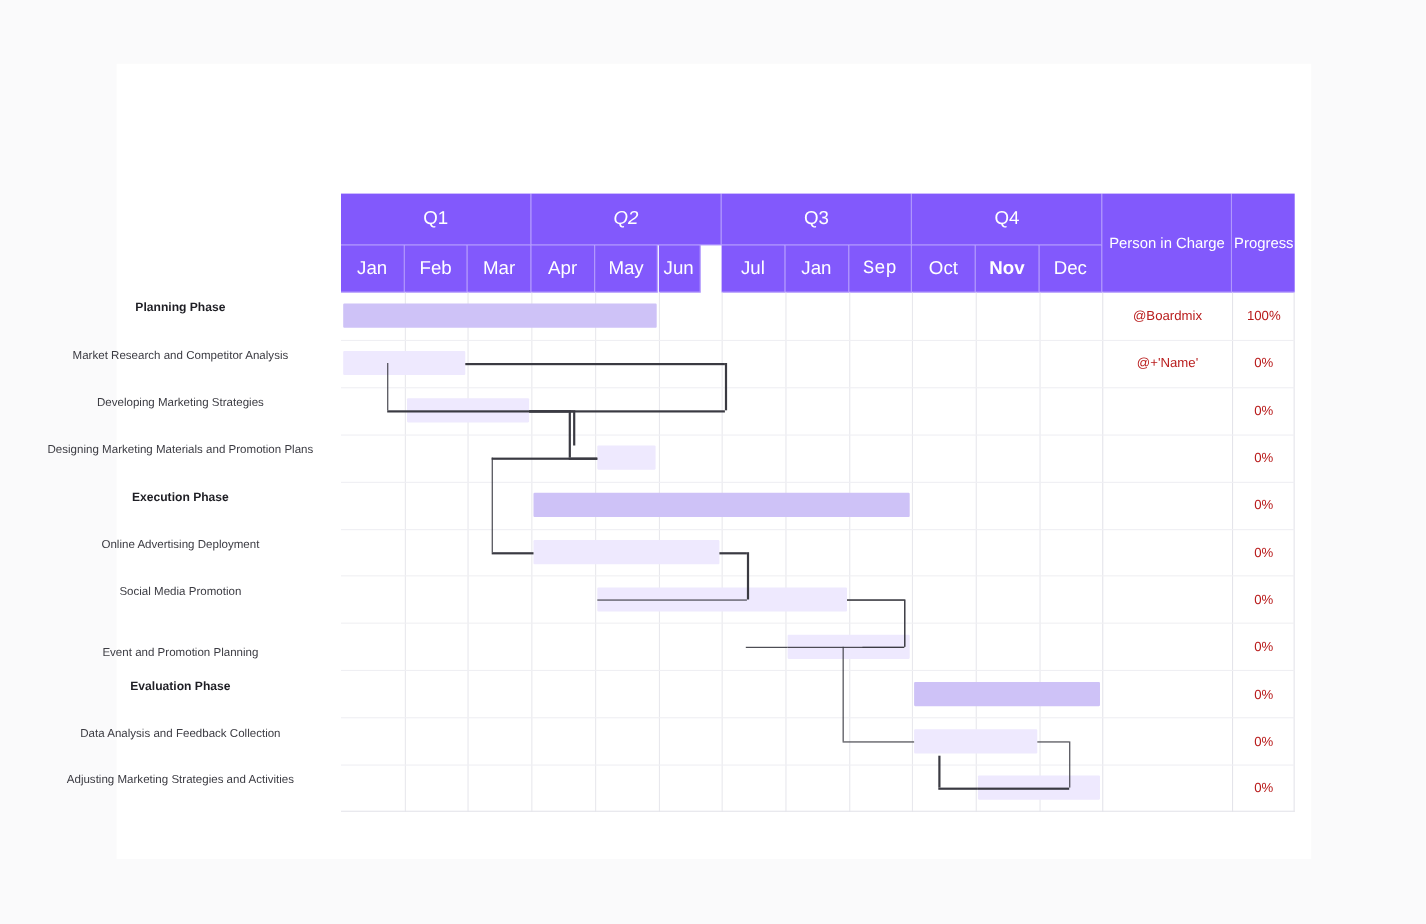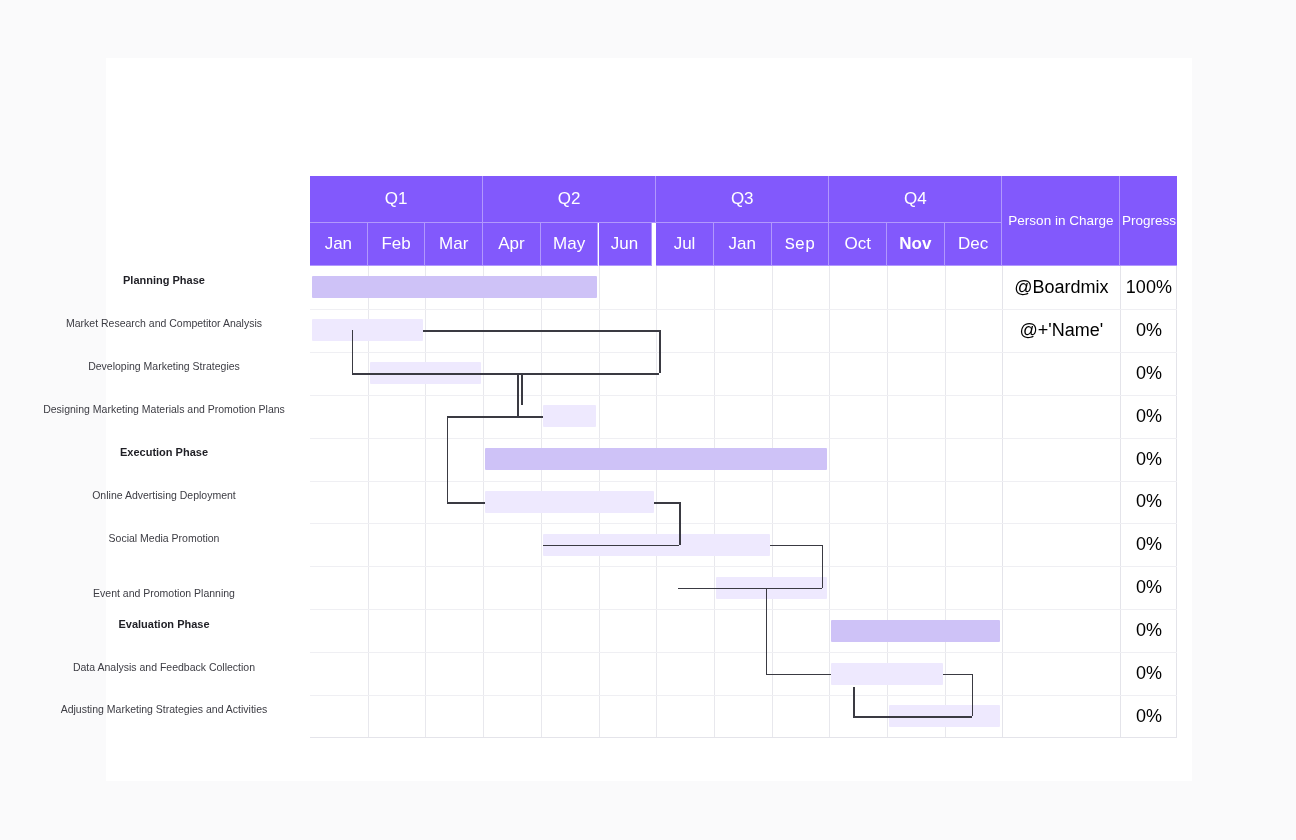--- a/index.html
+++ b/index.html
@@ -87,45 +87,45 @@
   .bar.phase { background: #CEC2F7; }
   .bar.task  { background: #EEE9FE; }
 
   .link { position: absolute; background: #3A3A42; }
   .link.h { height: 1.6px; }
   .link.v { width: 1.6px; }
 
   .side-cell {
     position: absolute;
     display: flex; align-items: center; justify-content: center;
-    font-size: 18px; color: #000000;
+    font-size: 12px; color: #b91c1c;
   }
   .tbl-outline-bottom {
     position: absolute; left:0; bottom:0; width: 867px; height:1px; background:#E4E4EA;
   }
 </style>
 </head>
 <body>
 
 <div id="card">
 
 
   <div id="gantt">
 
     <div id="hdr-root">
         <div class="hdr-q" style="left: 0px; width: 173.1px;">Q1</div>
-        <div class="hdr-q" style="left: 173.1px; width: 173.1px;">Q2</div>
+        <div class="hdr-q" style="left: 173.1px; width: 173.1px; font-style: italic;">Q2</div>
         <div class="hdr-q" style="left: 346.2px; width: 173.1px;">Q3</div>
         <div class="hdr-q" style="left: 519.3px; width: 173.1px;">Q4</div>
         <div class="hdr-m" style="left: 0px; width: 57.7px;">Jan</div>
         <div class="hdr-m" style="left: 57.7px; width: 57.7px;">Feb</div>
         <div class="hdr-m" style="left: 115.4px; width: 57.7px;">Mar</div>
         <div class="hdr-m" style="left: 173.1px; width: 57.7px;">Apr</div>
         <div class="hdr-m" style="left: 230.8px; width: 57.7px;">May</div>
-        <div class="hdr-m" style="left: 288.5px; width: 53px;">Jun</div>
+        <div class="hdr-m" style="left: 288.5px; width: 38px;">Jun</div>
         <div class="hdr-m" style="left: 346.2px; width: 57.7px;">Jul</div>
         <div class="hdr-m" style="left: 403.9px; width: 57.7px;">Jan</div>
         <div class="hdr-m" style="left: 461.6px; width: 57.7px; font-family: Liberation Mono, monospace;">Sep</div>
         <div class="hdr-m" style="left: 519.3px; width: 57.7px;">Oct</div>
         <div class="hdr-m" style="left: 577px; width: 57.7px; font-weight: bold;">Nov</div>
         <div class="hdr-m" style="left: 634.7px; width: 57.7px;">Dec</div>
         <div class="hdr-side" style="left: 692.4px; width: 118px;">Person in Charge</div>
         <div class="hdr-side last" style="left: 810.4px; width: 57px;">Progress</div>
       </div>
 

